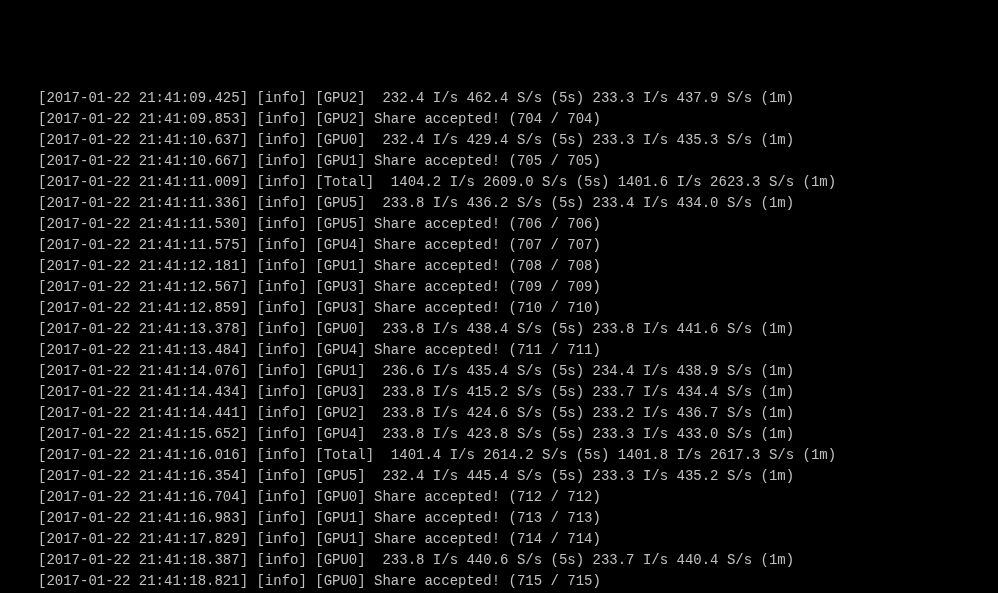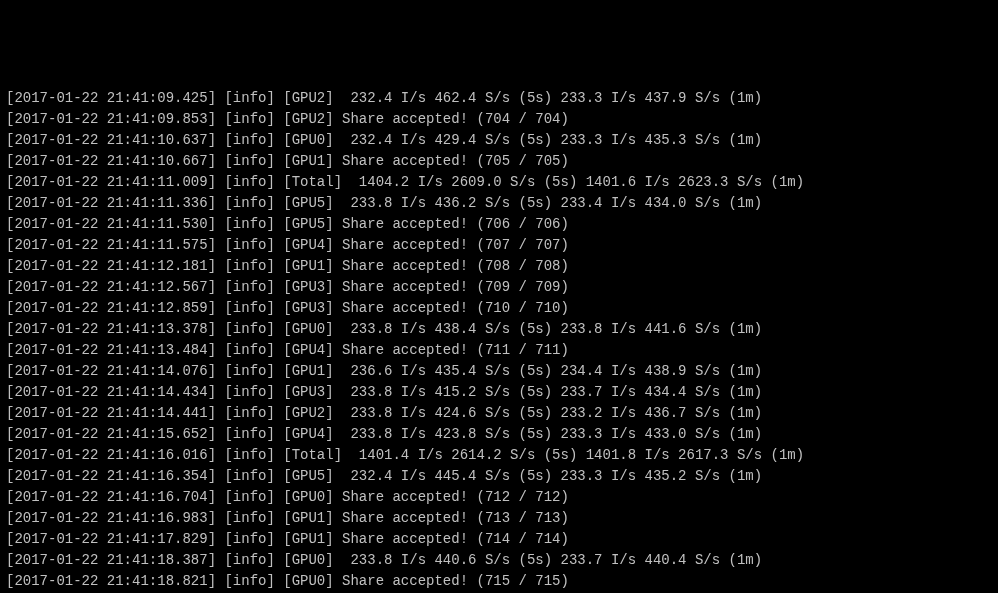--- a/index.html
+++ b/index.html
@@ -14,20 +14,21 @@
       font-size: 14px;
       line-height: 1.5;
       padding: 4px 6px;
       white-space: pre;
       overflow: hidden;
       width: 998px;
       height: 593px;
     }
     .log-line {
       display: block;
+      margin-left: 32px;
     }
   </style>
 </head>
 <body>
 
 
 
 <div id="terminal"><span class="log-line">[2017-01-22 21:41:09.425] [info] [GPU2]  232.4 I/s 462.4 S/s (5s) 233.3 I/s 437.9 S/s (1m)</span><span class="log-line">[2017-01-22 21:41:09.853] [info] [GPU2] Share accepted! (704 / 704)</span><span class="log-line">[2017-01-22 21:41:10.637] [info] [GPU0]  232.4 I/s 429.4 S/s (5s) 233.3 I/s 435.3 S/s (1m)</span><span class="log-line">[2017-01-22 21:41:10.667] [info] [GPU1] Share accepted! (705 / 705)</span><span class="log-line">[2017-01-22 21:41:11.009] [info] [Total]  1404.2 I/s 2609.0 S/s (5s) 1401.6 I/s 2623.3 S/s (1m)</span><span class="log-line">[2017-01-22 21:41:11.336] [info] [GPU5]  233.8 I/s 436.2 S/s (5s) 233.4 I/s 434.0 S/s (1m)</span><span class="log-line">[2017-01-22 21:41:11.530] [info] [GPU5] Share accepted! (706 / 706)</span><span class="log-line">[2017-01-22 21:41:11.575] [info] [GPU4] Share accepted! (707 / 707)</span><span class="log-line">[2017-01-22 21:41:12.181] [info] [GPU1] Share accepted! (708 / 708)</span><span class="log-line">[2017-01-22 21:41:12.567] [info] [GPU3] Share accepted! (709 / 709)</span><span class="log-line">[2017-01-22 21:41:12.859] [info] [GPU3] Share accepted! (710 / 710)</span><span class="log-line">[2017-01-22 21:41:13.378] [info] [GPU0]  233.8 I/s 438.4 S/s (5s) 233.8 I/s 441.6 S/s (1m)</span><span class="log-line">[2017-01-22 21:41:13.484] [info] [GPU4] Share accepted! (711 / 711)</span><span class="log-line">[2017-01-22 21:41:14.076] [info] [GPU1]  236.6 I/s 435.4 S/s (5s) 234.4 I/s 438.9 S/s (1m)</span><span class="log-line">[2017-01-22 21:41:14.434] [info] [GPU3]  233.8 I/s 415.2 S/s (5s) 233.7 I/s 434.4 S/s (1m)</span><span class="log-line">[2017-01-22 21:41:14.441] [info] [GPU2]  233.8 I/s 424.6 S/s (5s) 233.2 I/s 436.7 S/s (1m)</span><span class="log-line">[2017-01-22 21:41:15.652] [info] [GPU4]  233.8 I/s 423.8 S/s (5s) 233.3 I/s 433.0 S/s (1m)</span><span class="log-line">[2017-01-22 21:41:16.016] [info] [Total]  1401.4 I/s 2614.2 S/s (5s) 1401.8 I/s 2617.3 S/s (1m)</span><span class="log-line">[2017-01-22 21:41:16.354] [info] [GPU5]  232.4 I/s 445.4 S/s (5s) 233.3 I/s 435.2 S/s (1m)</span><span class="log-line">[2017-01-22 21:41:16.704] [info] [GPU0] Share accepted! (712 / 712)</span><span class="log-line">[2017-01-22 21:41:16.983] [info] [GPU1] Share accepted! (713 / 713)</span><span class="log-line">[2017-01-22 21:41:17.829] [info] [GPU1] Share accepted! (714 / 714)</span><span class="log-line">[2017-01-22 21:41:18.387] [info] [GPU0]  233.8 I/s 440.6 S/s (5s) 233.7 I/s 440.4 S/s (1m)</span><span class="log-line">[2017-01-22 21:41:18.821] [info] [GPU0] Share accepted! (715 / 715)</span><span class="log-line">[2017-01-22 21:41:18.938] [info] [GPU5] Share accepted! (716 / 716)</span></div>
 
 

